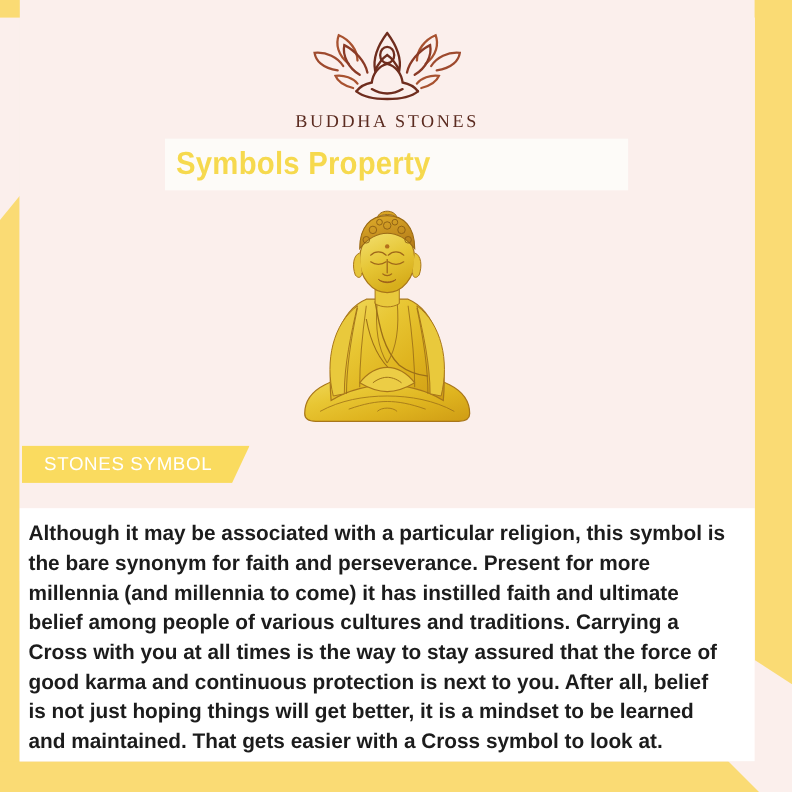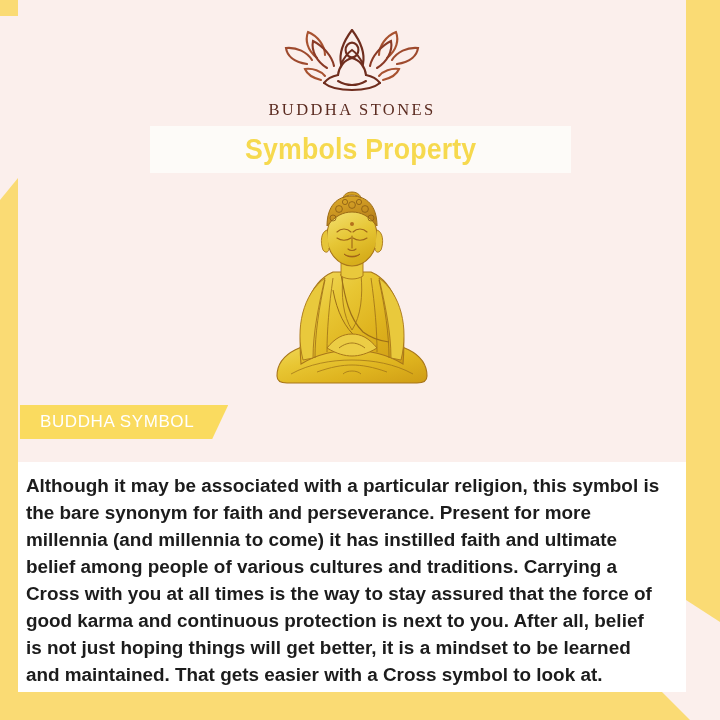--- a/index.html
+++ b/index.html
@@ -96,21 +96,20 @@
   
   .title-banner {
     position: absolute;
     left: 132px;
     top: 126px;
     width: 421px;
     height: 47px;
     background: #fdfbf8;
     display: flex;
     align-items: center;
-    justify-content: center;
   }
   .title-text {
     font-family: "Liberation Sans Narrow", "Liberation Sans", sans-serif;
     font-weight: 700;
     font-size: 29px;
     color: #f6d94e;
     letter-spacing: 0.2px;
     transform: scaleX(0.92);
     white-space: nowrap;
   }
@@ -317,21 +316,21 @@
           </g>
 
           <path d="M87 76 C91 79 99 79 103 76 C99 80 91 80 87 76 Z" fill="#b5701c" stroke="#96581a" stroke-width="0.7"></path>
 
           <circle cx="95" cy="46" r="2" fill="#b5701c"></circle>
         </g>
       </svg>
     </div>
 
     <div class="symbol-tag">
-      <span class="symbol-tag-text">BUDDHA SYMBOL</span>
+      <span class="symbol-tag-text">STONES SYMBOL</span>
     </div>
   </div>
 
   <div class="lower-section">
     <p class="body-copy">Although it may be associated with a particular religion, this symbol is the bare synonym for faith and perseverance. Present for more millennia (and millennia to come) it has instilled faith and ultimate belief among people of various cultures and traditions. Carrying a Cross with you at all times is the way to stay assured that the force of good karma and continuous protection is next to you. After all, belief is not just hoping things will get better, it is a mindset to be learned and maintained. That gets easier with a Cross symbol to look at.</p>
   </div>
 
 </div>
 
 </body></html>

